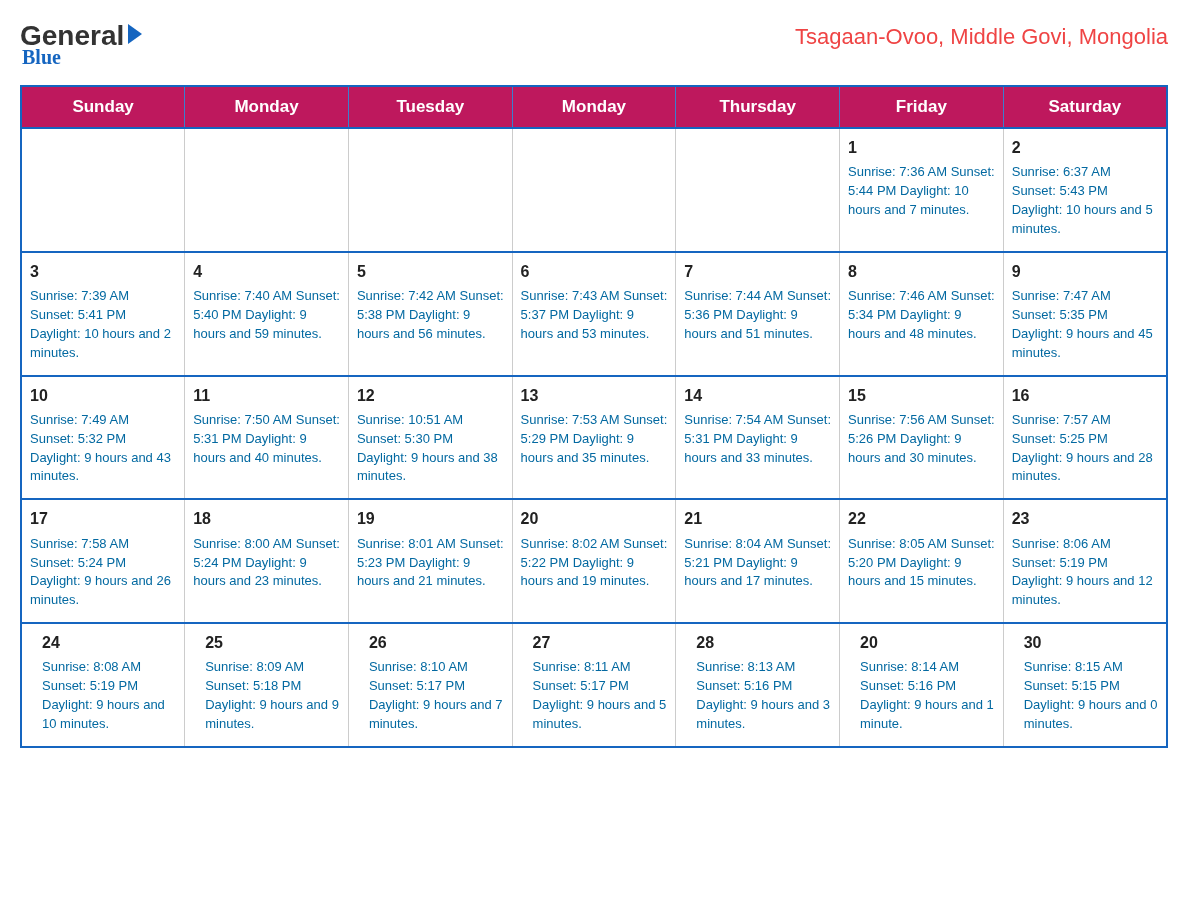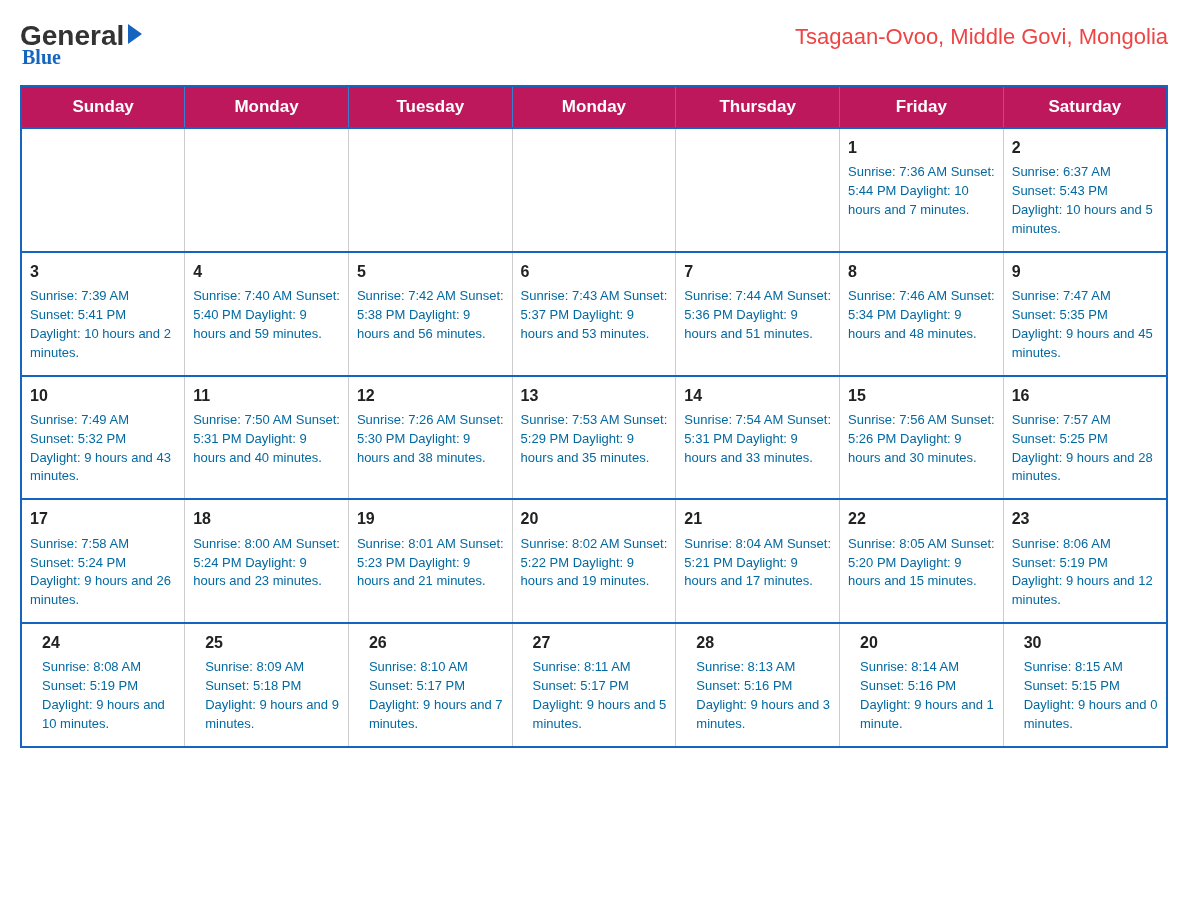--- a/index.html
+++ b/index.html
@@ -205,21 +205,21 @@
 Daylight: 9 hours and 43 minutes.</div>
         </td>
         <td>
           <span class="day-number">11</span>
           <div class="day-info">Sunrise: 7:50 AM
 Sunset: 5:31 PM
 Daylight: 9 hours and 40 minutes.</div>
         </td>
         <td>
           <span class="day-number">12</span>
-          <div class="day-info">Sunrise: 7:26 AM
+          <div class="day-info">Sunrise: 10:51 AM
 Sunset: 5:30 PM
 Daylight: 9 hours and 38 minutes.</div>
         </td>
         <td>
           <span class="day-number">13</span>
           <div class="day-info">Sunrise: 7:53 AM
 Sunset: 5:29 PM
 Daylight: 9 hours and 35 minutes.</div>
         </td>
         <td>

